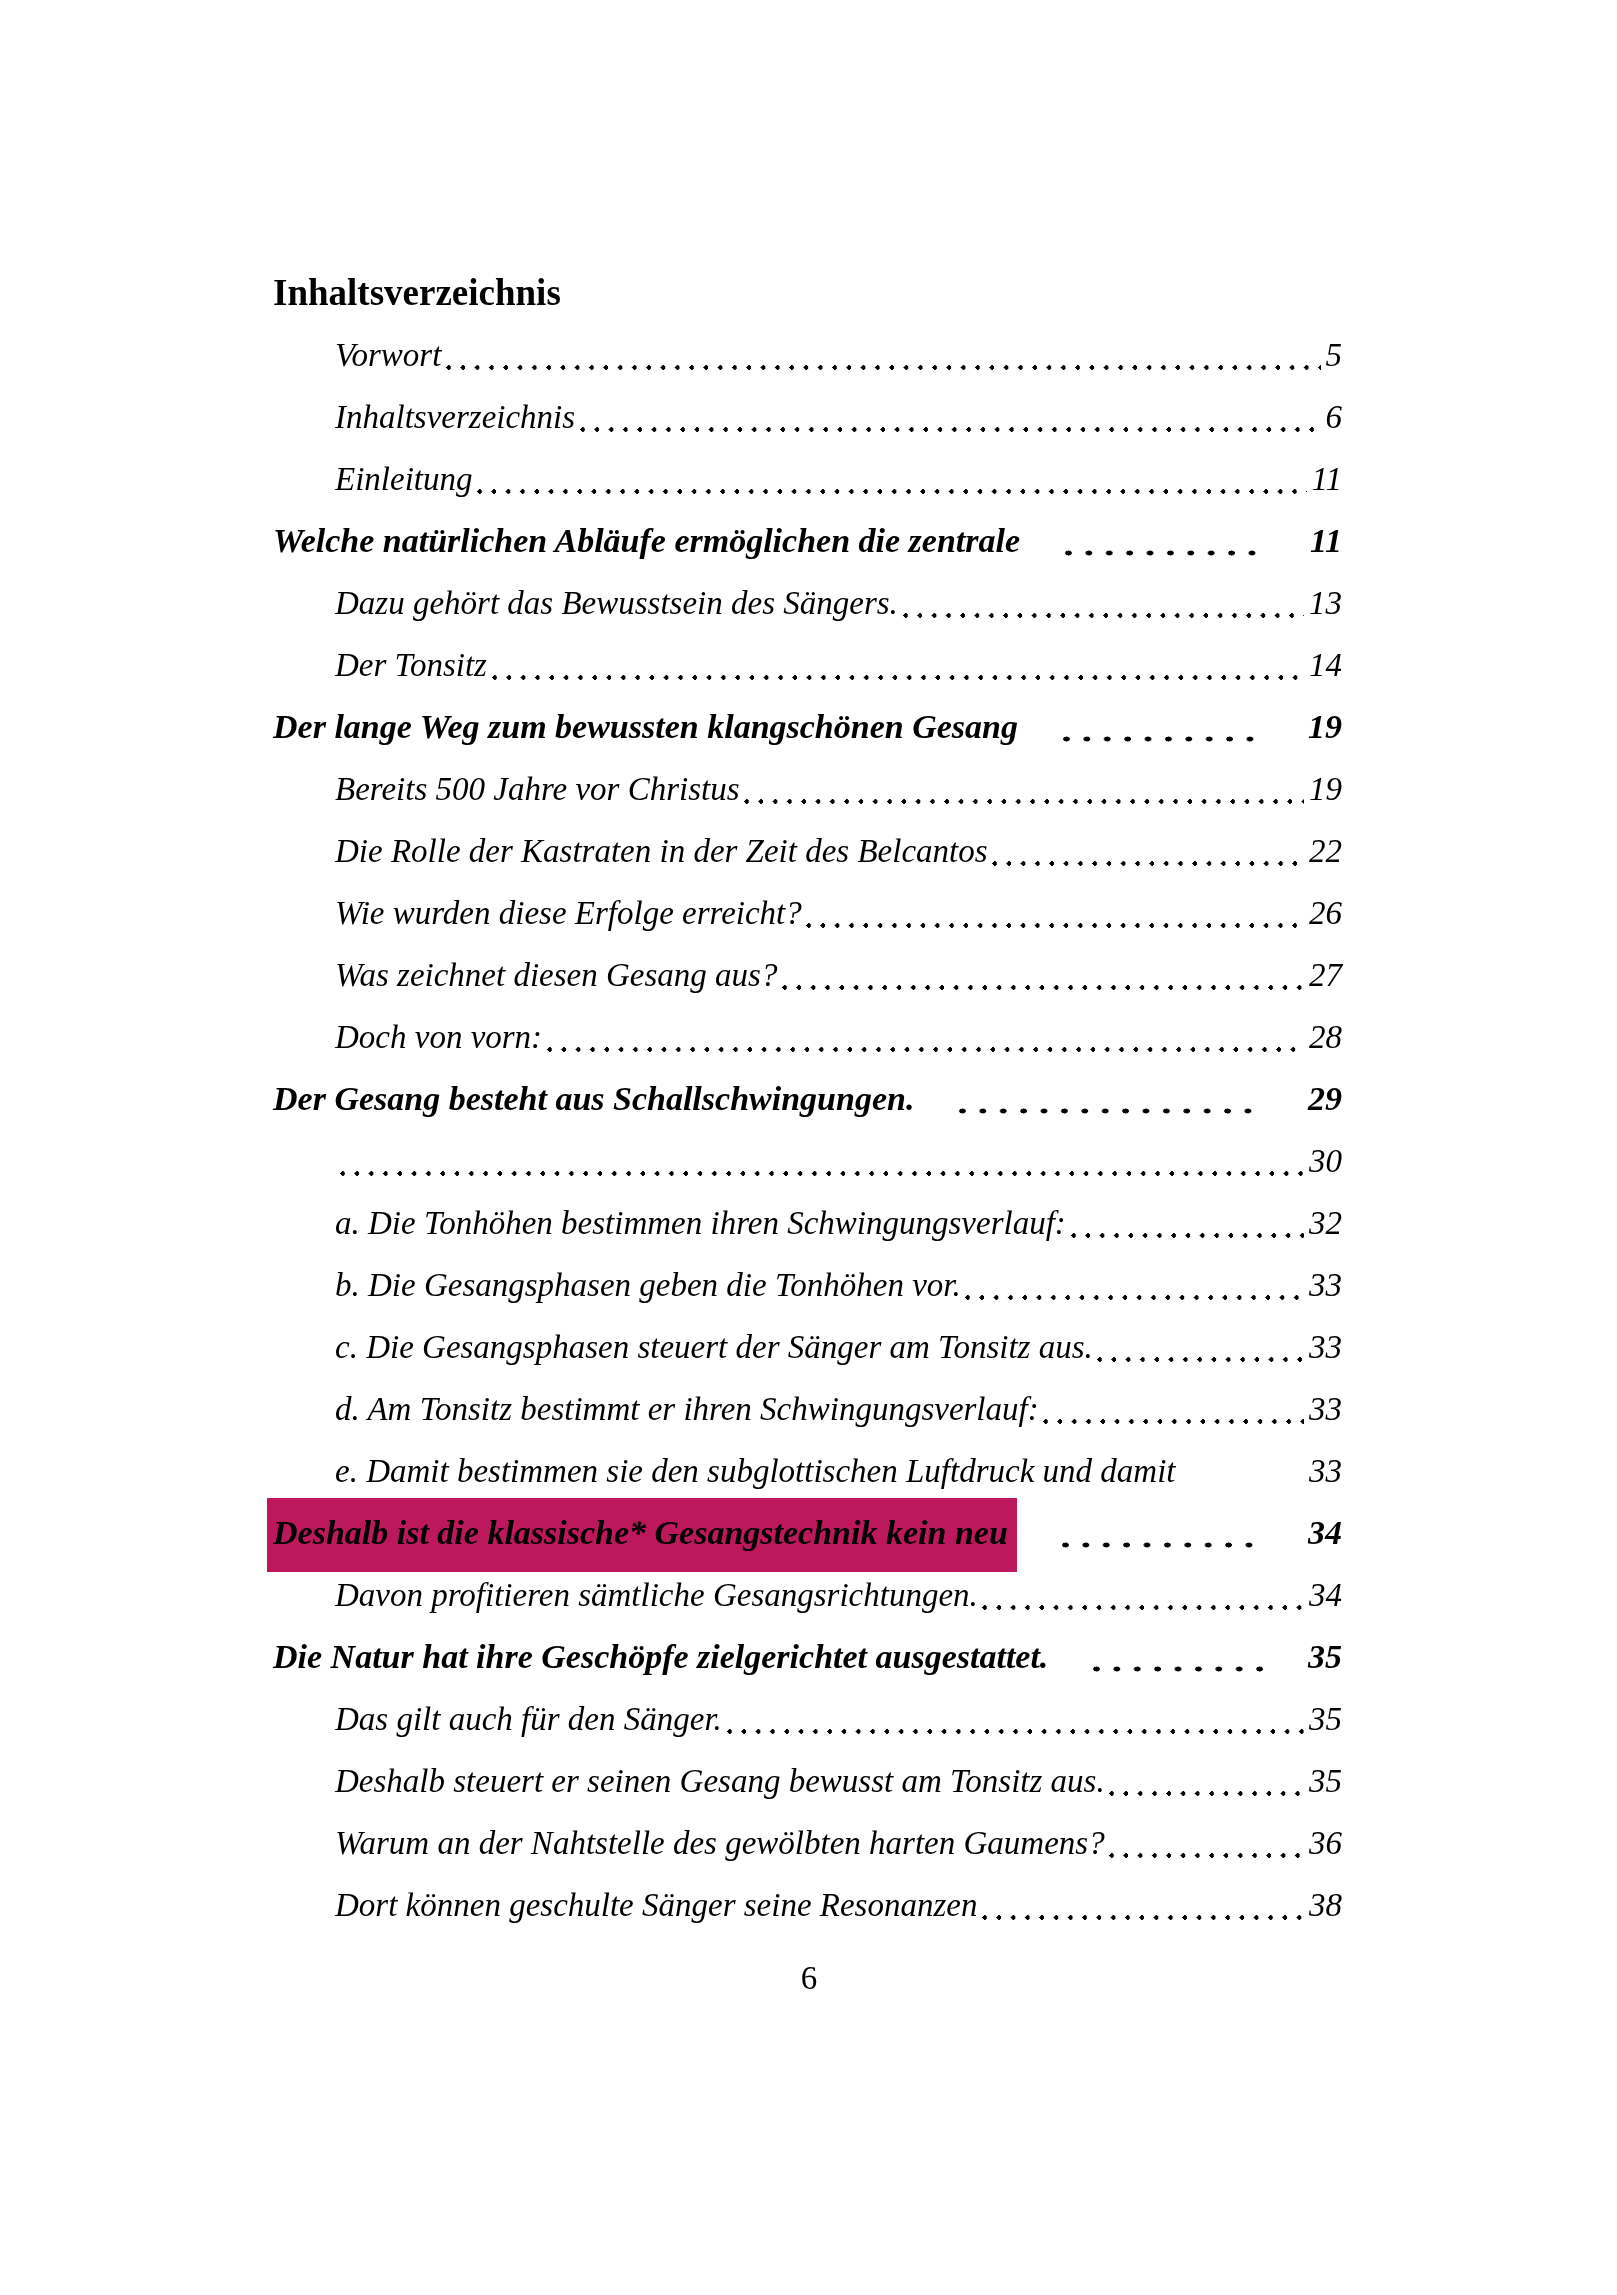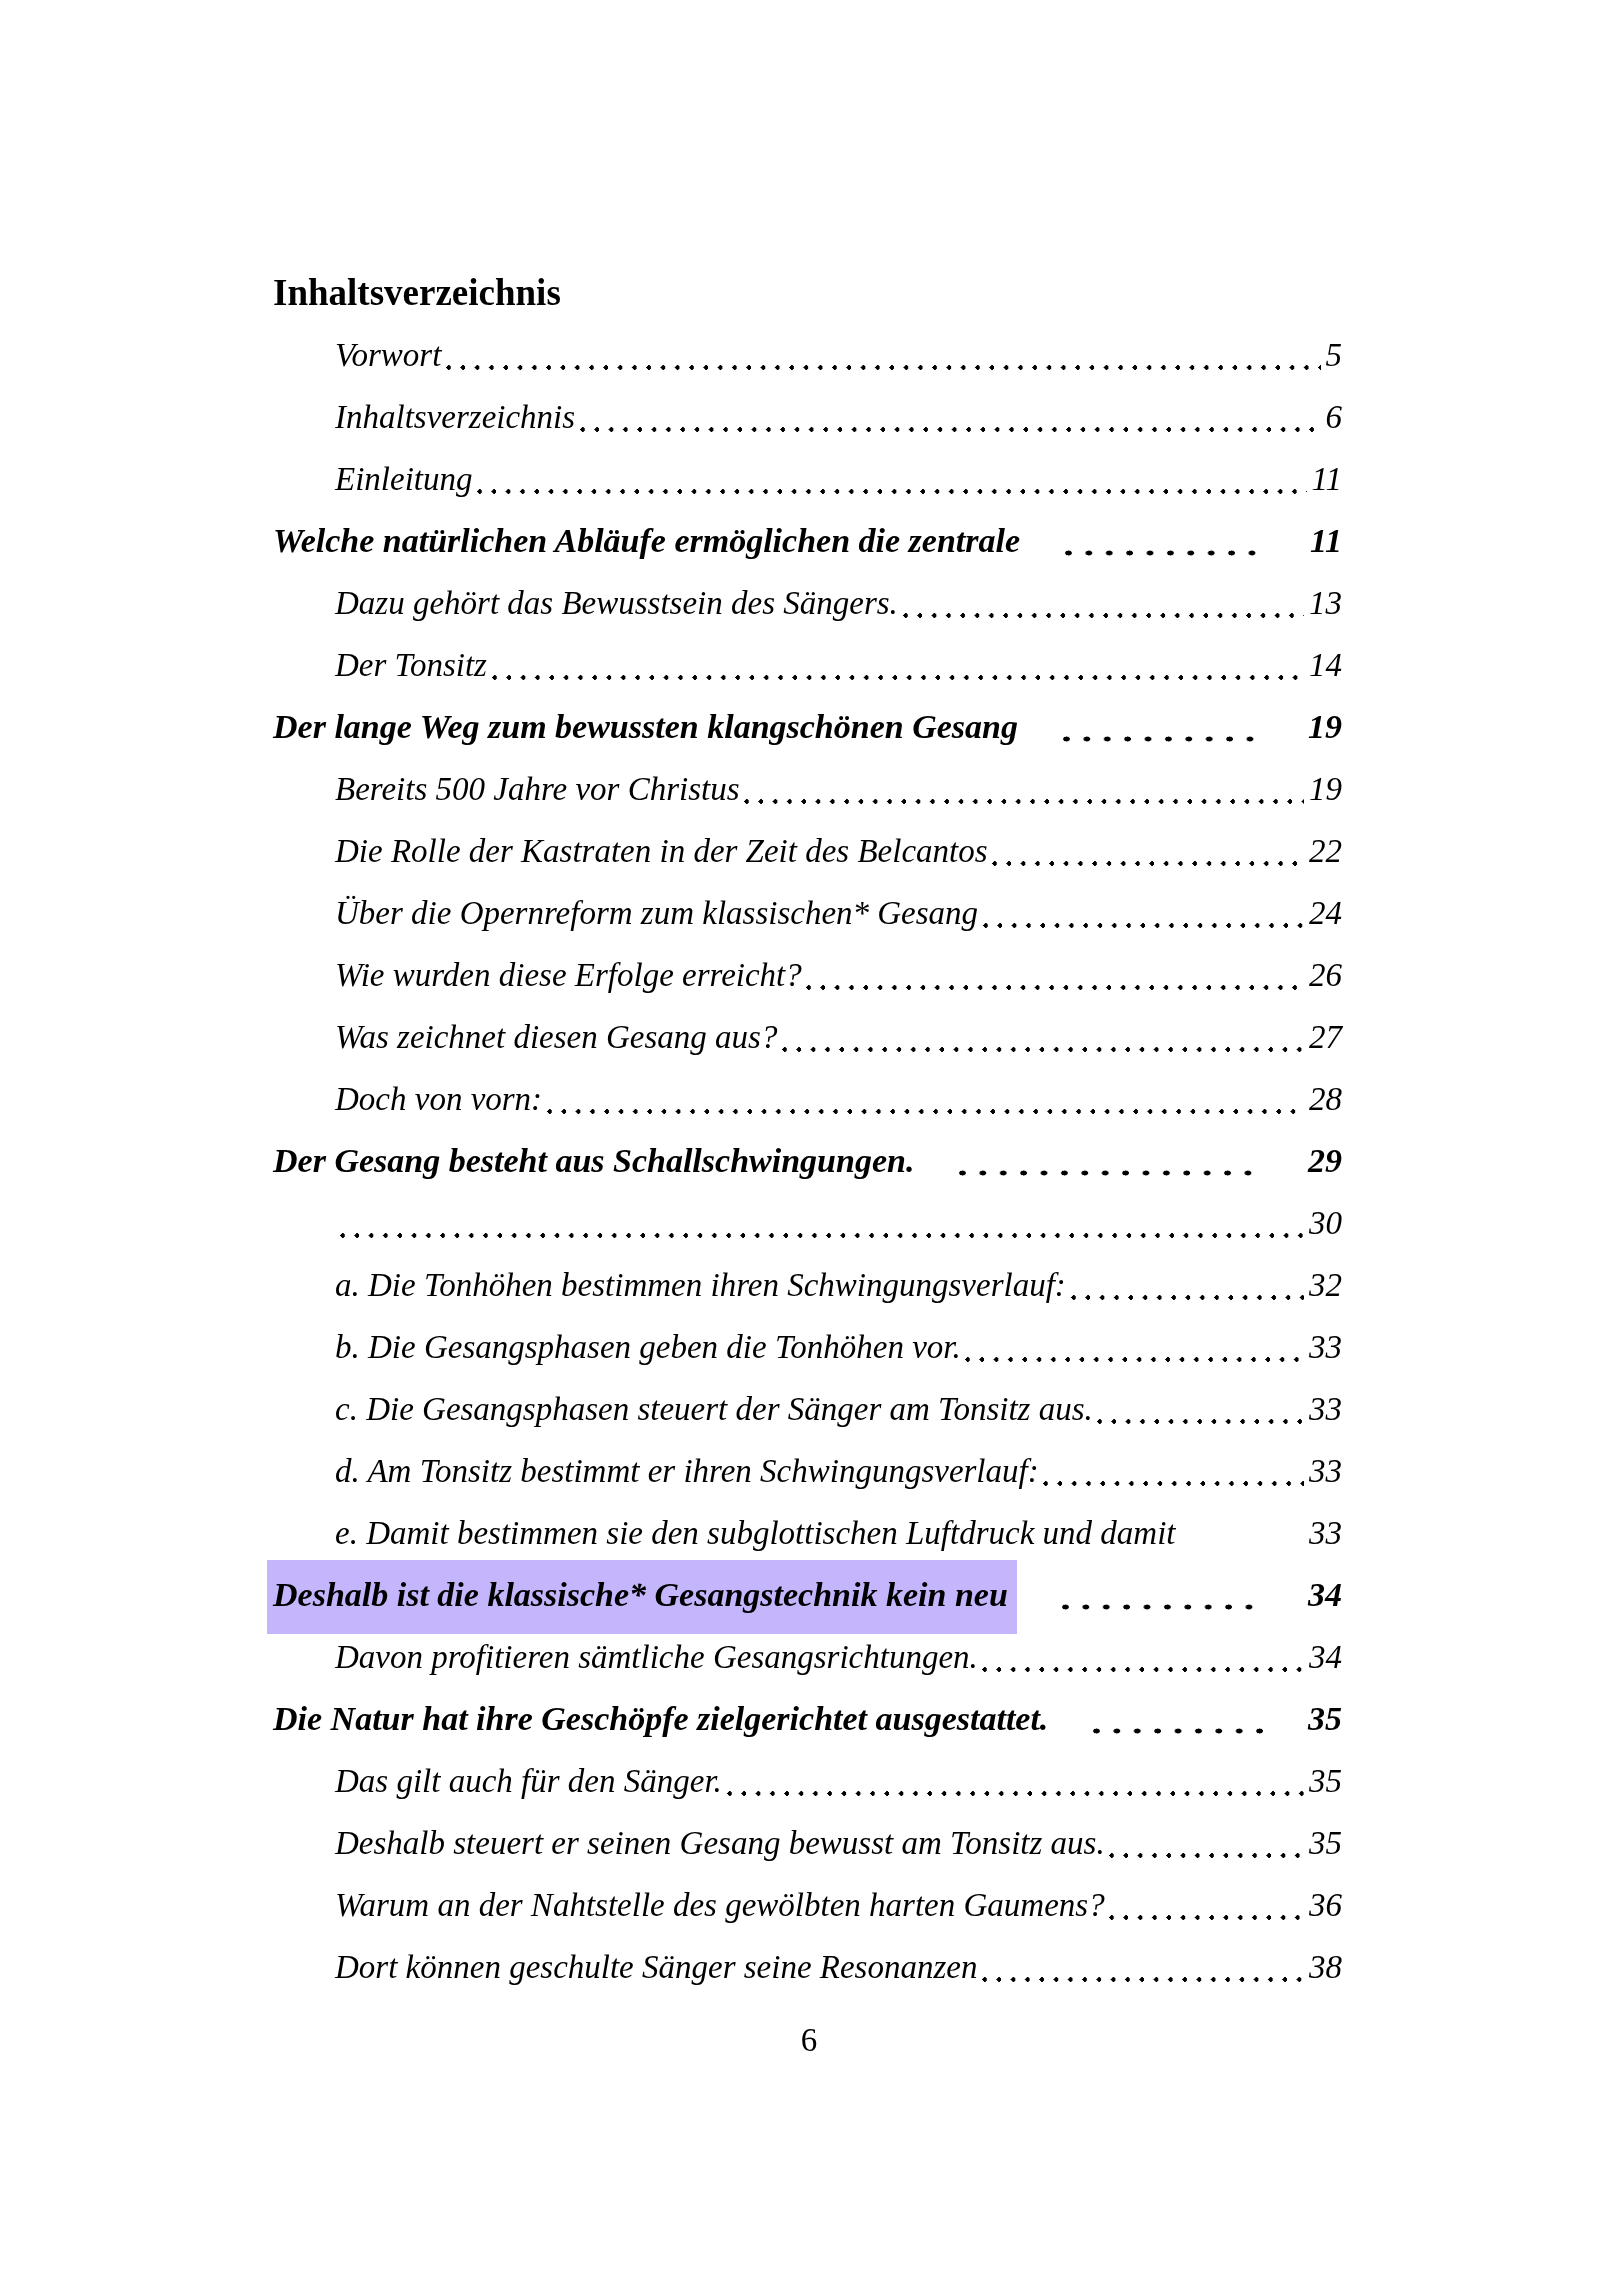--- a/index.html
+++ b/index.html
@@ -64,21 +64,21 @@
   .toc-row.level1 .leader {
     background-image: radial-gradient(ellipse 3.5px 2.5px at 4.6px 2.8px, #000 92%, transparent 100%);
     background-size: 20.4px 5.6px;
     background-position: left calc(100% - 16px);
   }
   .toc-row.no-leader .leader {
     background: none;
     min-width: 9.3px;
   }
   .toc-row.highlight .label {
-    background: #c4b5fd;
+    background: #be185d;
     padding: 3.7px 9.3px 8.3px 5.6px;
     margin: -3.7px 0 -8.3px -5.6px;
   }
   .pagenum {
     flex: 0 0 auto;
   }
   .footer {
     margin-top: 11px;
     text-align: center;
     font-size: 33px;
@@ -132,25 +132,20 @@
         <span class="label">Bereits 500 Jahre vor Christus</span>
         <span class="leader"></span>
         <span class="pagenum">19</span>
       </div>
       <div class="toc-row level2">
         <span class="label">Die Rolle der Kastraten in der Zeit des Belcantos</span>
         <span class="leader"></span>
         <span class="pagenum">22</span>
       </div>
       <div class="toc-row level2">
-        <span class="label">Über die Opernreform zum klassischen* Gesang</span>
-        <span class="leader"></span>
-        <span class="pagenum">24</span>
-      </div>
-      <div class="toc-row level2">
         <span class="label">Wie wurden diese Erfolge erreicht?</span>
         <span class="leader"></span>
         <span class="pagenum">26</span>
       </div>
       <div class="toc-row level2">
         <span class="label">Was zeichnet diesen Gesang aus?</span>
         <span class="leader"></span>
         <span class="pagenum">27</span>
       </div>
       <div class="toc-row level2">

